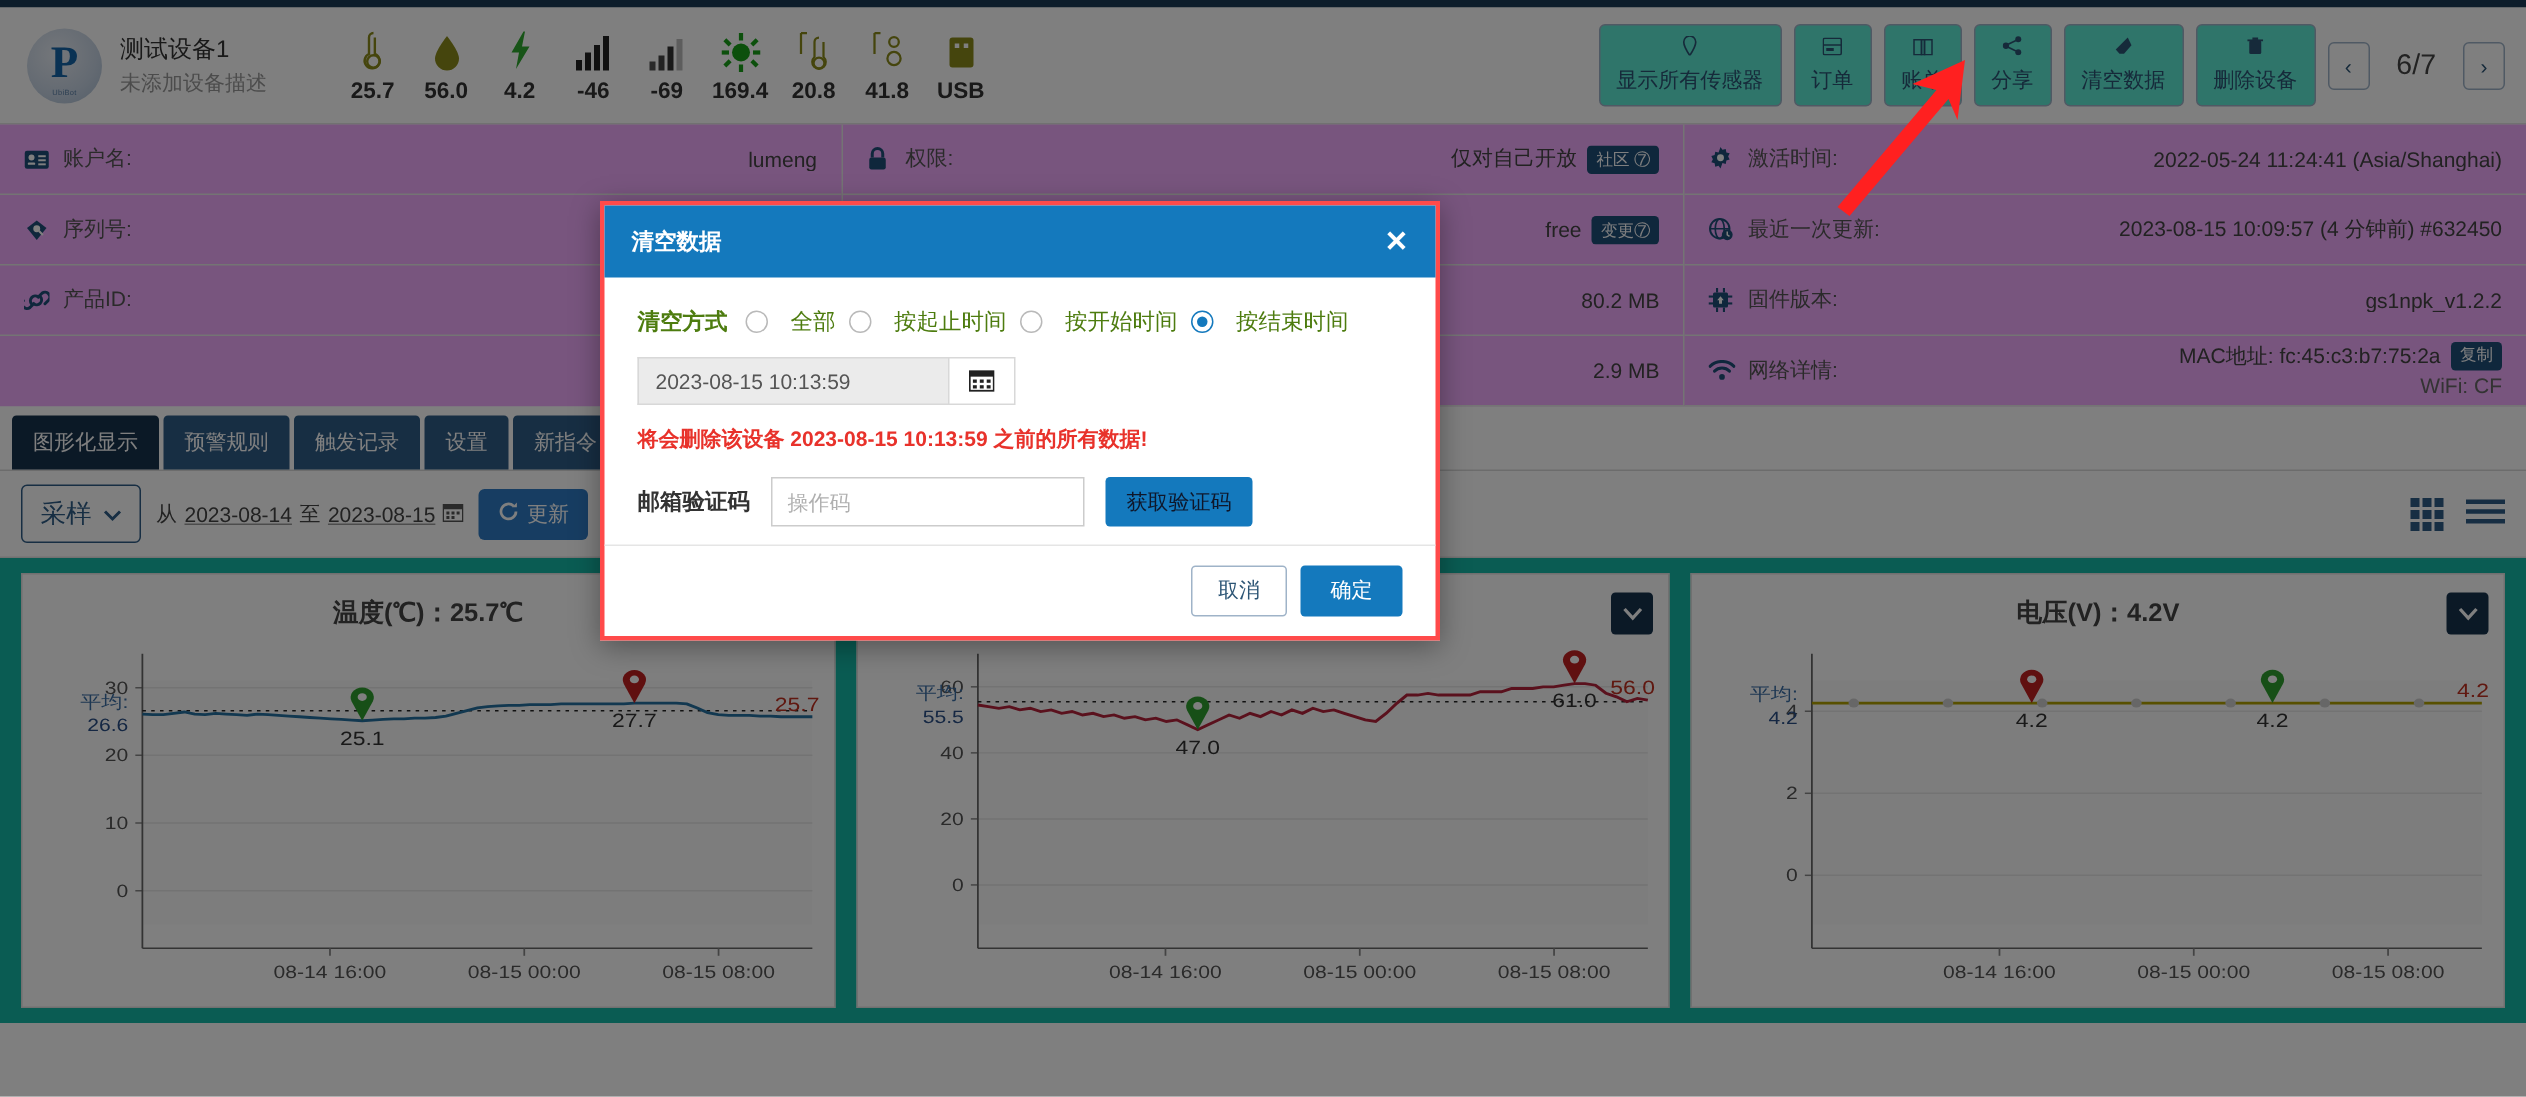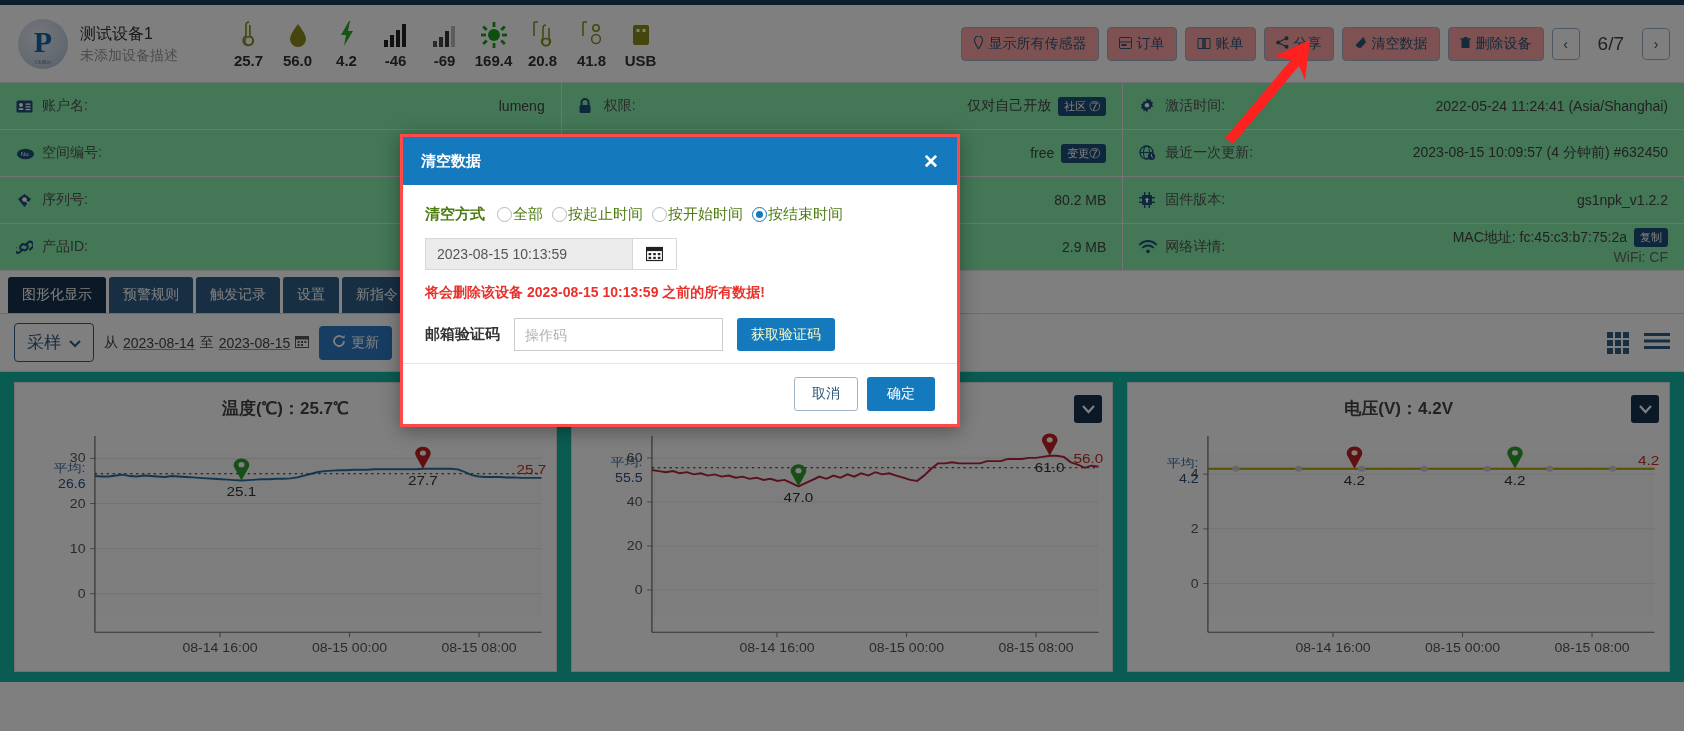--- a/index.html
+++ b/index.html
@@ -54,34 +54,35 @@
   .sensors { display:flex; margin-left:46px; gap:0; }
   .sensor {
     width:49px; text-align:center;
     display:flex; flex-direction:column; align-items:center; gap:4px;
   }
   .sensor .ico { height:30px; display:flex; align-items:flex-end; justify-content:center; }
   .sensor .val { font-size:15px; font-weight:bold; color:#333; }
 
   .hdr-actions { margin-left:auto; display:flex; align-items:center; gap:8px; }
   .btn-o {
-    border:1px solid #9fb3c8; background:#fca5a5; color:#2c5575;
+    border:1px solid #9fb3c8; background:#5eead4; color:#2c5575;
     border-radius:4px; padding:7px 11px; font-size:14px;
     display:flex; align-items:center; gap:5px; cursor:pointer;
     white-space:nowrap;
+    flex-direction:column;
   }
   .btn-sq {
     border:1px solid #9fb3c8; background:#fff; color:#2c5575;
     border-radius:4px; width:28px; height:32px; font-size:14px;
     display:flex; align-items:center; justify-content:center; cursor:pointer;
   }
   .pager { font-size:19px; color:#444; padding:0 10px; }
 
   
-  .info-grid { display:flex; background:#86efac; }
+  .info-grid { display:flex; background:#f0abfc; }
   .info-col { flex:1 1 0; min-width:0; }
   .info-col + .info-col { border-left:1px solid #e8e8e8; }
   .info-row {
     height:47px; display:flex; align-items:center;
     padding:0 16px; border-bottom:1px solid #e8e8e8;
     font-size:14px; color:#555;
   }
   .info-row .i-ico { width:26px; flex:0 0 26px; color:#1f4e79; display:flex; align-items:center; }
   .info-row .i-label { color:#555; white-space:nowrap; }
   .info-row .i-val {
@@ -164,21 +165,21 @@
     display:flex; align-items:center; padding:0 18px;
     font-size:15px; font-weight:bold;
   }
   .modal-close {
     margin-left:auto; font-size:19px; cursor:pointer; line-height:1;
     font-weight:bold;
   }
   .modal-body { padding:20px 22px 12px 22px; }
   .row-mode { display:flex; align-items:center; gap:9px; font-size:15px; color:#4d7c0f; }
   .row-mode .lbl { font-weight:bold; margin-right:3px; }
-  .radio-item { display:flex; align-items:center; gap:1px; cursor:pointer; white-space:nowrap; }
+  .radio-item { display:flex; align-items:center; gap:15px; cursor:pointer; white-space:nowrap; }
   .rad {
     width:15px; height:15px; border-radius:50%; border:1px solid #b9b9b9;
     background:#fff; display:inline-block; position:relative; flex:0 0 auto;
   }
   .rad.on { border:1px solid #1479bd; }
   .rad.on::after {
     content:""; position:absolute; left:3px; top:3px;
     width:7px; height:7px; border-radius:50%; background:#1479bd;
   }
   .dt-row { display:flex; margin-top:14px; }
@@ -193,21 +194,21 @@
   }
   .warn { color:#e8322b; font-size:14px; margin-top:14px; font-weight:bold; }
   .code-row { display:flex; align-items:center; gap:14px; margin-top:16px; }
   .code-row .lbl { font-size:15px; color:#333; font-weight:bold; }
   .code-input {
     width:209px; height:33px; border:1px solid #ccc; background:#fff;
     font-size:14px; padding:0 10px; color:#333; outline:none;
   }
   .code-input::placeholder { color:#b0b0b0; }
   .btn-code {
-    background:#1479bd; color:#fef9c3; border:none; border-radius:3px;
+    background:#1479bd; color:#0f172a; border:none; border-radius:3px;
     padding:0 14px; height:33px; font-size:14px; cursor:pointer;
   }
   .modal-foot {
     border-top:1px solid #e5e5e5; padding:13px 22px;
     display:flex; justify-content:flex-end; gap:9px;
   }
   .btn-cancel {
     border:1px solid #9fb3c8; background:#fff; color:#2c5575;
     border-radius:3px; padding:7px 17px; font-size:14px; cursor:pointer;
   }
@@ -408,30 +409,20 @@
               <rect x=".5" y=".5" width="16" height="12" rx="1.5" fill="#1f4e79"></rect>
               <circle cx="5" cy="5" r="2" fill="#fff"></circle>
               <rect x="2.5" y="8.3" width="5" height="1.6" rx=".8" fill="#fff"></rect>
               <rect x="9.5" y="3.5" width="5" height="1.3" fill="#fff"></rect>
               <rect x="9.5" y="6.2" width="5" height="1.3" fill="#fff"></rect>
               <rect x="9.5" y="8.9" width="5" height="1.3" fill="#fff"></rect>
             </svg>
         </span>
         <span class="i-label">账户名:</span>
         <span class="i-val">lumeng</span>
-      </div>
-      <div class="info-row">
-        <span class="i-ico">
-          <svg width="19" height="13" viewBox="0 0 19 13">
-              <ellipse cx="9.5" cy="7" rx="8.5" ry="5.2" fill="#1f4e79"></ellipse>
-              <text x="9.5" y="9" font-size="6" fill="#fff" text-anchor="middle" font-family="Liberation Sans">No.</text>
-            </svg>
-        </span>
-        <span class="i-label">空间编号:</span>
-        <span class="i-val"></span>
       </div>
       <div class="info-row">
         <span class="i-ico">
           <svg width="17" height="15" viewBox="0 0 17 15">
               <path d="M8.5 1L15 6l-6.5 8L2 6z" fill="#1f4e79"></path>
               <circle cx="8.5" cy="6.5" r="2.3" fill="#fff"></circle>
               <path d="M10 8l2.6 2.6" stroke="#fff" stroke-width="1.4"></path>
             </svg>
         </span>
         <span class="i-label">序列号:</span>

